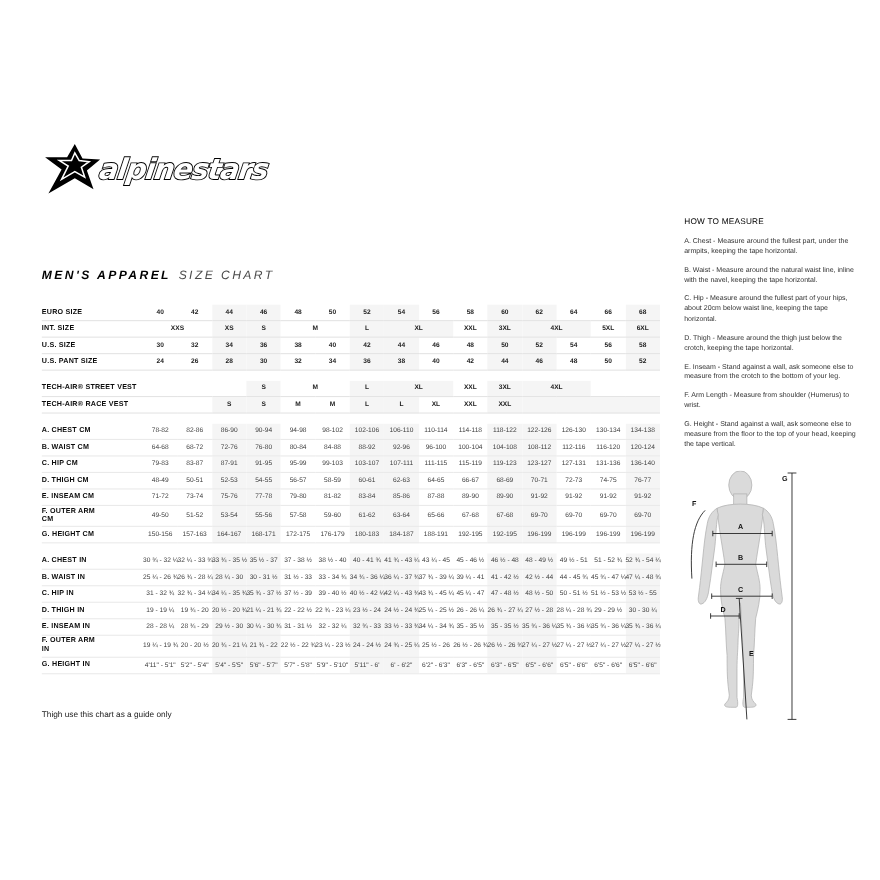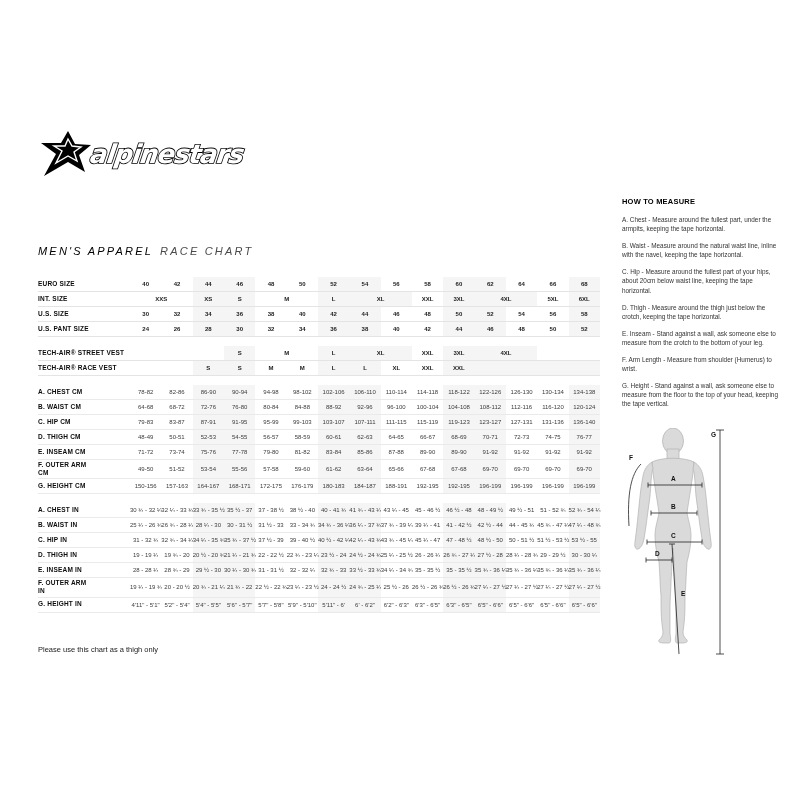--- a/index.html
+++ b/index.html
@@ -3,59 +3,59 @@
 <meta charset="utf-8">
 <style>
   html,body{margin:0;padding:0;background:#fff;}
   body{width:800px;height:800px;position:relative;overflow:hidden;
        font-family:"Liberation Sans",sans-serif;color:#111;}
 
   .logo{position:absolute;left:40px;top:130px;}
 
   .title{position:absolute;left:38px;top:245px;font-style:italic;
          font-size:11px;letter-spacing:2.2px;white-space:nowrap;}
-  .title .main{font-weight:normal;color:#000;}
+  .title .main{font-weight:bold;color:#000;}
   .title .sub{font-weight:normal;color:#4a4a4a;margin-left:7px;}
 
   #sizeTable{position:absolute;left:38px;top:277px;width:562px;
              border-collapse:collapse;table-layout:fixed;}
   #sizeTable col.c-lbl{width:92px;}
   #sizeTable col.band{background:#f5f5f5;}
   #sizeTable td{padding:0;vertical-align:middle;}
   #sizeTable td.lbl{font-size:6.5px;font-weight:bold;color:#0c0c0c;
       text-align:left;letter-spacing:.2px;line-height:1.25;
       white-space:pre-line;padding:1px 0;}
   #sizeTable tr.hdr td{border-bottom:1px solid #e4e4e4;height:12px;}
   #sizeTable tr.hdr td.val{font-weight:bold;font-size:6px;color:#222;}
   #sizeTable tr.datarow td{border-bottom:1px solid #eaeaea;height:12px;}
   #sizeTable td.val{font-size:6px;color:#3c3c3c;text-align:center;white-space:nowrap;}
   #sizeTable tr.spacer td{height:9px;border:none;background:#fff;}
 
   .htm{position:absolute;left:622px;top:197px;width:158px;}
-  .htm h3{margin:0 0 9px 0;font-size:7.5px;font-weight:bold;color:#000;letter-spacing:.2px;}
+  .htm h3{margin:0 0 9px 0;font-size:7.5px;font-weight:normal;color:#000;letter-spacing:.2px;}
   .htm p{margin:0 0 8px 0;font-size:6.4px;line-height:1.42;color:#333;}
 
   .figure{position:absolute;left:618px;top:428px;}
 
   .footer{position:absolute;left:38px;top:644px;font-size:7.5px;
           color:#222;line-height:1.55;}
 </style>
 </head>
 <body>
 
 <svg class="logo" width="212" height="48" viewBox="0 0 212 48">
   <g>
     <polygon points="28,1 35,14 51,15 39,25 45,42 28,32 4,46 16,24 1,13 21,13" fill="#000"></polygon>
     <polygon points="28,9 32,16 41,17 34,22 37,31 28,26 16,33 22,21 14,16 25,16" fill="none" stroke="#fff" stroke-width="1.4"></polygon>
   </g>
   <text x="54" y="33" transform="skewX(-8)" font-size="26" font-weight="bold" font-style="italic" letter-spacing="-1" fill="#fff" stroke="#000" stroke-width="1.7" style="paint-order:stroke" font-family="DejaVu Sans, sans-serif">alpinestars</text>
 </svg>
 
 <div class="title">
-  <span class="main">MEN'S APPAREL</span><span class="sub">RACE CHART</span>
+  <span class="main">MEN'S APPAREL</span><span class="sub">SIZE CHART</span>
 </div>
 
 <table id="sizeTable">
   <colgroup>
     <col class="c-lbl">
       <col>
       <col>
       <col class="band">
       <col class="band">
       <col>
@@ -488,14 +488,14 @@
     <text x="53" y="81">B</text>
     <text x="53" y="110">C</text>
     <text x="37" y="128">D</text>
     <text x="63" y="168">E</text>
     <text x="11" y="32">F</text>
     <text x="93" y="9">G</text>
   </g>
 </svg>
 
 <div class="footer">
-  <div>Please use this chart as a thigh only</div>
+  <div>Thigh use this chart as a guide only</div>
 </div>
 
 </body></html>

